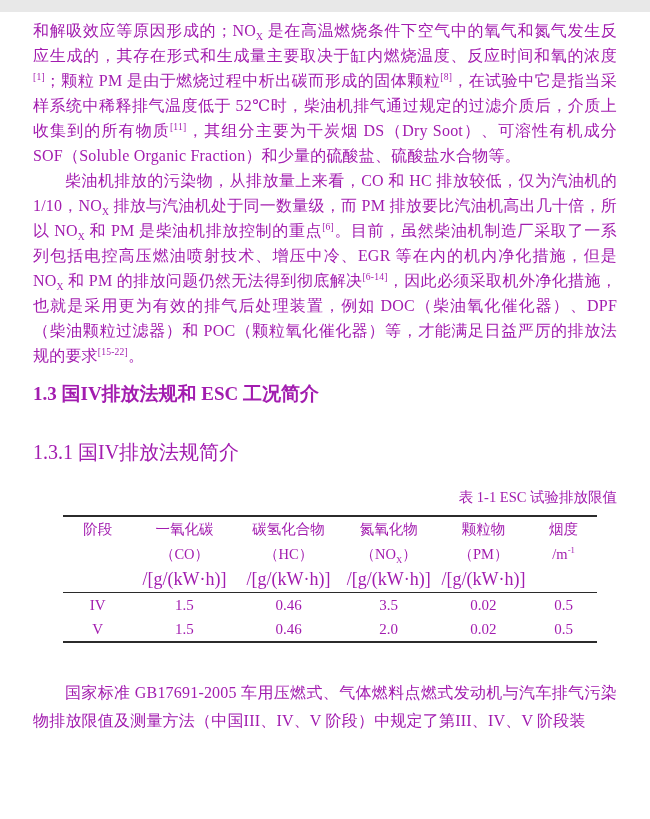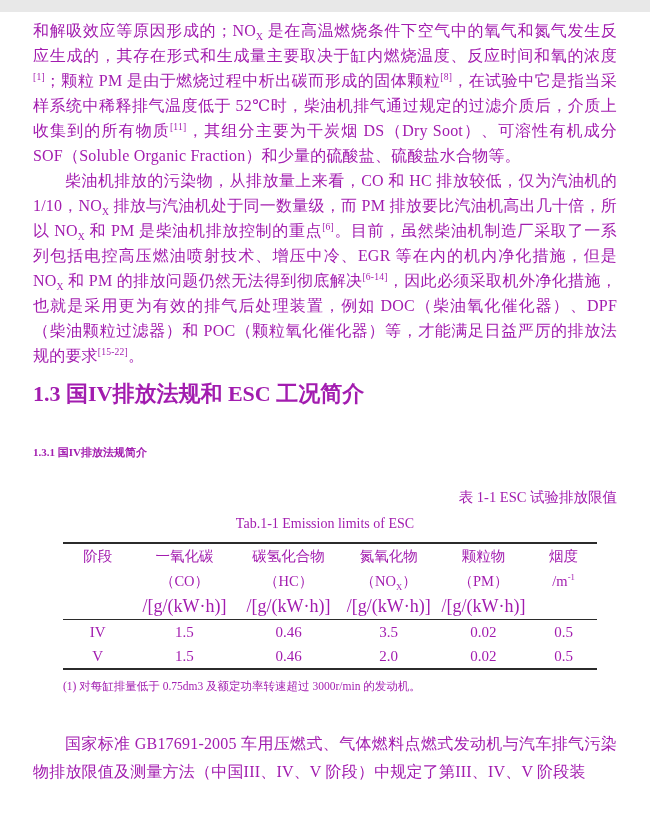--- a/index.html
+++ b/index.html
@@ -22,29 +22,29 @@
     text-align: justify;
     letter-spacing: 0.2px;
   }
   .para-indent { text-indent: 2em; }
 
   sup { font-size: 0.60em; vertical-align: super; line-height: 0; }
   sub { font-size: 0.60em; vertical-align: sub; line-height: 0; }
 
   h2.section-heading {
     margin: 14px 0 0 0;
-    font-size: 22px;
+    font-size: 19px;
     line-height: 24px;
     font-weight: bold;
   }
   h3.subsection-heading {
     margin: 36px 0 0 0;
-    font-size: 11px;
+    font-size: 20px;
     line-height: 20px;
-    font-weight: bold;
+    font-weight: normal;
   }
 
   .caption-zh {
     margin-top: 26px;
     text-align: right;
     font-size: 14.5px;
     line-height: 18px;
   }
   .caption-en {
     margin-top: 9px;
@@ -110,21 +110,20 @@
     <p class="body-text">和解吸效应等原因形成的；NO<sub>X</sub> 是在高温燃烧条件下空气中的氧气和氮气发生反应生成的，其存在形式和生成量主要取决于缸内燃烧温度、反应时间和氧的浓度<sup>[1]</sup>；颗粒 PM 是由于燃烧过程中析出碳而形成的固体颗粒<sup>[8]</sup>，在试验中它是指当采样系统中稀释排气温度低于 52℃时，柴油机排气通过规定的过滤介质后，介质上收集到的所有物质<sup>[11]</sup>，其组分主要为干炭烟 DS（Dry Soot）、可溶性有机成分 SOF（Soluble Organic Fraction）和少量的硫酸盐、硫酸盐水合物等。</p>
 
     <p class="body-text para-indent">柴油机排放的污染物，从排放量上来看，CO 和 HC 排放较低，仅为汽油机的 1/10，NO<sub>X</sub> 排放与汽油机处于同一数量级，而 PM 排放要比汽油机高出几十倍，所以 NO<sub>X</sub> 和 PM 是柴油机排放控制的重点<sup>[6]</sup>。目前，虽然柴油机制造厂采取了一系列包括电控高压燃油喷射技术、增压中冷、EGR 等在内的机内净化措施，但是 NO<sub>X</sub> 和 PM 的排放问题仍然无法得到彻底解决<sup>[6-14]</sup>，因此必须采取机外净化措施，也就是采用更为有效的排气后处理装置，例如 DOC（柴油氧化催化器）、DPF（柴油颗粒过滤器）和 POC（颗粒氧化催化器）等，才能满足日益严厉的排放法规的要求<sup>[15-22]</sup>。</p>
 
     <h2 class="section-heading">1.3 国IV排放法规和 ESC 工况简介</h2>
 
     <h3 class="subsection-heading">1.3.1 国IV排放法规简介</h3>
 
     <div class="caption-zh">表 1-1 ESC 试验排放限值</div>
 
-    <div class="caption-en">Tab.1-1 Emission limits of ESC</div>
 
     <table class="limits-table">
       <thead>
         <tr>
           <th class="col-stage">
             <div class="hline">阶段</div>
             <div class="hline"></div>
             <div class="hline units"></div>
           </th>
           <th class="col-co">
@@ -167,18 +166,17 @@
           <td>V</td>
           <td>1.5</td>
           <td>0.46</td>
           <td>2.0</td>
           <td>0.02</td>
           <td>0.5</td>
         </tr>
       </tbody>
     </table>
 
-    <div class="footnote">(1) 对每缸排量低于 0.75dm3 及额定功率转速超过 3000r/min 的发动机。</div>
 
     <p class="closing-text para-indent">国家标准 GB17691-2005 车用压燃式、气体燃料点燃式发动机与汽车排气污染物排放限值及测量方法（中国III、IV、V 阶段）中规定了第III、IV、V 阶段装</p>
 
   </div>
 </div>
 
 </body></html>

